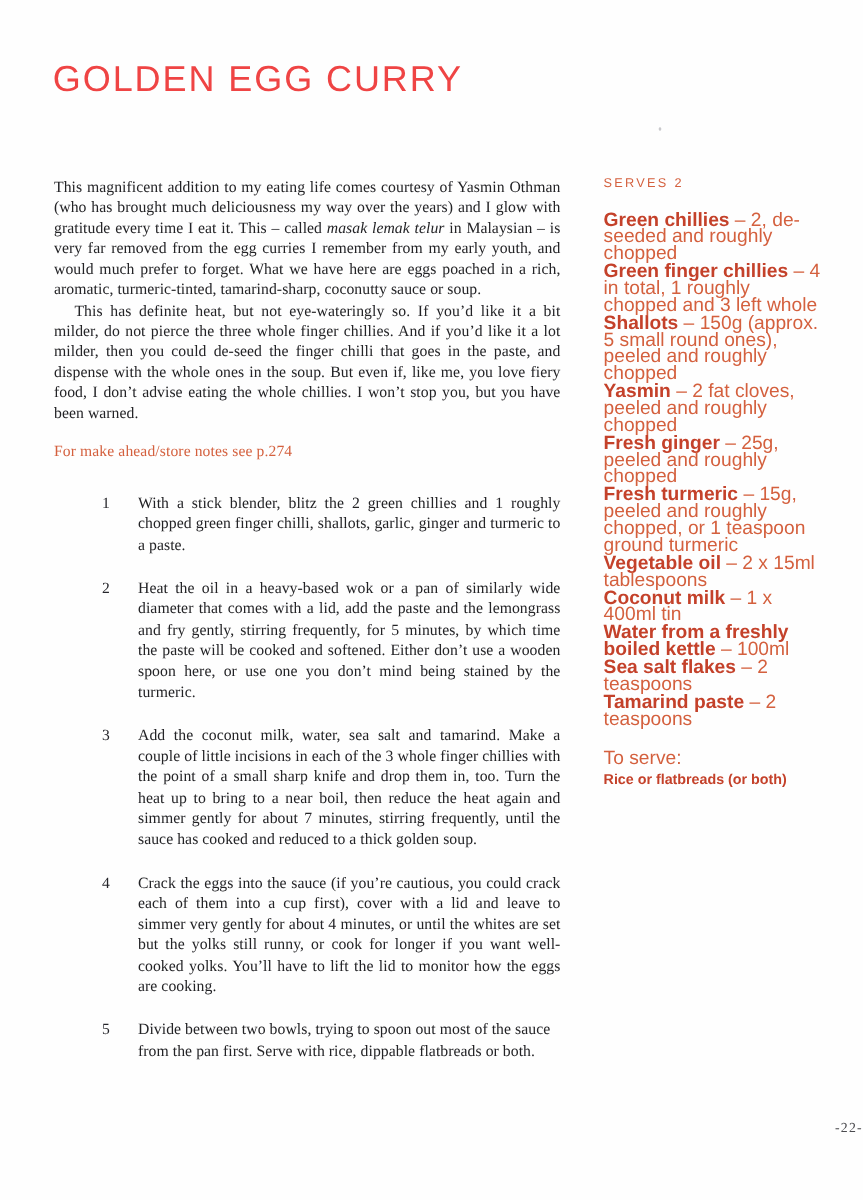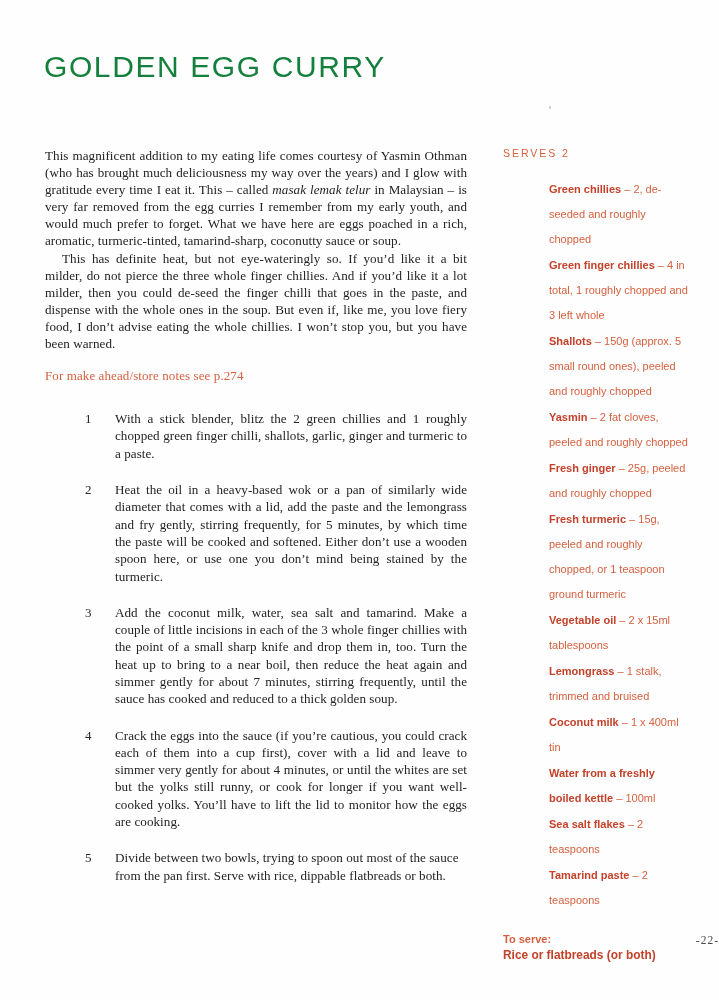--- a/index.html
+++ b/index.html
@@ -24,21 +24,21 @@
 
   
   .recipe-title {
     position: absolute;
     left: 44px;
     top: 30px;
     font-family: "Liberation Sans", "DejaVu Sans", sans-serif;
     font-size: 30px;
     letter-spacing: 1.6px;
     font-weight: 400;
-    color: #15803d;
+    color: #ef4444;
     line-height: 1.1;
     white-space: nowrap;
   }
 
   
   .main-col {
     position: absolute;
     left: 45px;
     top: 147px;
     width: 422px;
@@ -107,43 +107,42 @@
     color: #D4603E;
     margin-bottom: 18px;
   }
 
   .ing-list {
     list-style: none;
     margin: 0;
     padding: 0;
   }
   .ing-item {
-    font-size: 11px;
-    line-height: 25px;
+    font-size: 16px;
+    line-height: 14px;
     color: #D0553A;
     margin-bottom: 1px;
-    margin-left: 46px;
   }
   .ing-name {
     font-weight: bold;
     color: #C4412A;
   }
   .ing-desc {
     font-weight: normal;
     color: #D4603E;
   }
 
   .toserve-block {
     margin-top: 18px;
   }
   .toserve-label {
-    font-size: 11px;
+    font-size: 16px;
     line-height: 16.1px;
     color: #D4603E;
-    font-weight: bold;
+    font-weight: normal;
   }
   .toserve-value {
     font-size: 11.9px;
     line-height: 16.1px;
     font-weight: bold;
     color: #C4412A;
   }
 
   
   .page-number {
@@ -220,21 +219,20 @@
     <div class="serves">SERVES 2</div>
 
     <ul class="ing-list">
       <li class="ing-item"><span class="ing-name">Green chillies</span><span class="ing-desc"> – 2, de-seeded and roughly chopped</span></li>
       <li class="ing-item"><span class="ing-name">Green finger chillies</span><span class="ing-desc"> – 4 in total, 1 roughly chopped and 3 left whole</span></li>
       <li class="ing-item"><span class="ing-name">Shallots</span><span class="ing-desc"> – 150g (approx. 5 small round ones), peeled and roughly chopped</span></li>
       <li class="ing-item"><span class="ing-name">Yasmin</span><span class="ing-desc"> – 2 fat cloves, peeled and roughly chopped</span></li>
       <li class="ing-item"><span class="ing-name">Fresh ginger</span><span class="ing-desc"> – 25g, peeled and roughly chopped</span></li>
       <li class="ing-item"><span class="ing-name">Fresh turmeric</span><span class="ing-desc"> – 15g, peeled and roughly chopped, or 1 teaspoon ground turmeric</span></li>
       <li class="ing-item"><span class="ing-name">Vegetable oil</span><span class="ing-desc"> – 2 x 15ml tablespoons</span></li>
-      <li class="ing-item"><span class="ing-name">Lemongrass</span><span class="ing-desc"> – 1 stalk, trimmed and bruised</span></li>
       <li class="ing-item"><span class="ing-name">Coconut milk</span><span class="ing-desc"> – 1 x 400ml tin</span></li>
       <li class="ing-item"><span class="ing-name">Water from a freshly boiled kettle</span><span class="ing-desc"> – 100ml</span></li>
       <li class="ing-item"><span class="ing-name">Sea salt flakes</span><span class="ing-desc"> – 2 teaspoons</span></li>
       <li class="ing-item"><span class="ing-name">Tamarind paste</span><span class="ing-desc"> – 2 teaspoons</span></li>
     </ul>
 
     <div class="toserve-block">
       <div class="toserve-label">To serve:</div>
       <div class="toserve-value">Rice or flatbreads (or both)</div>
     </div>

